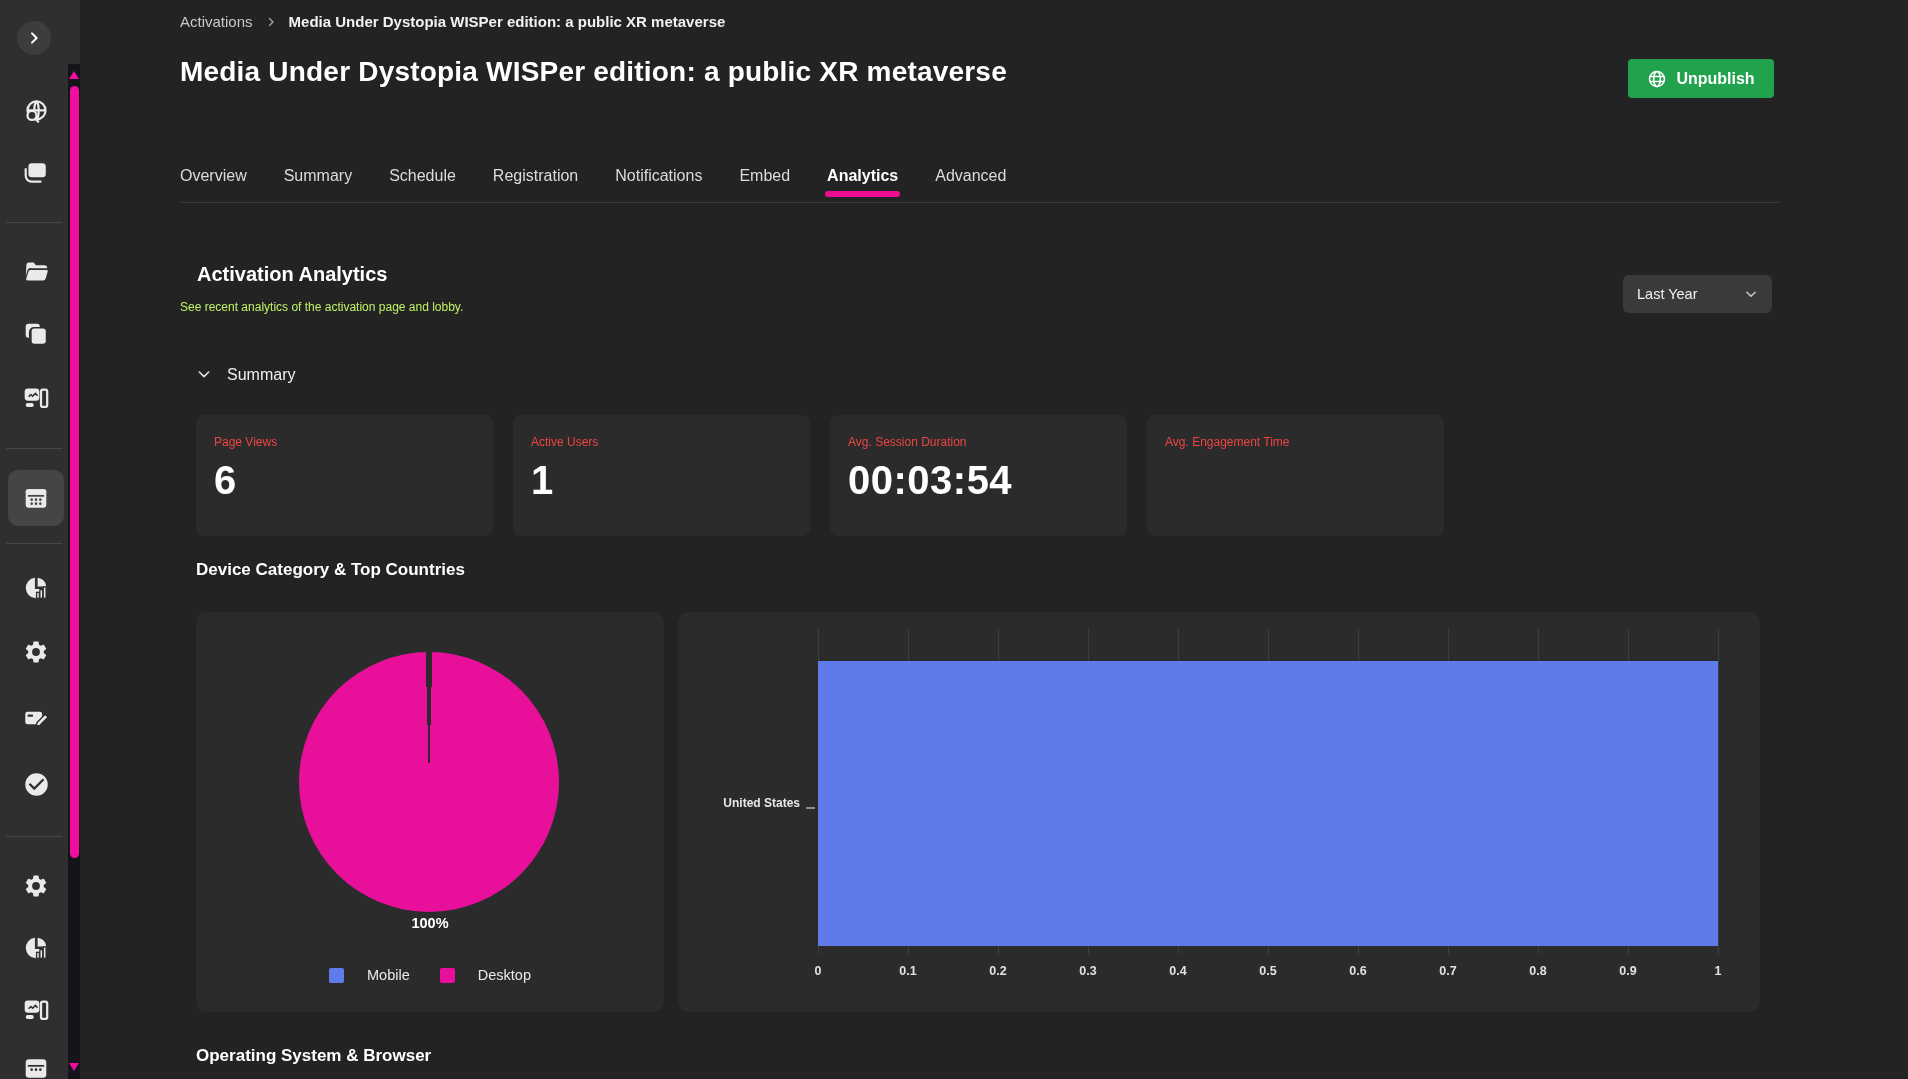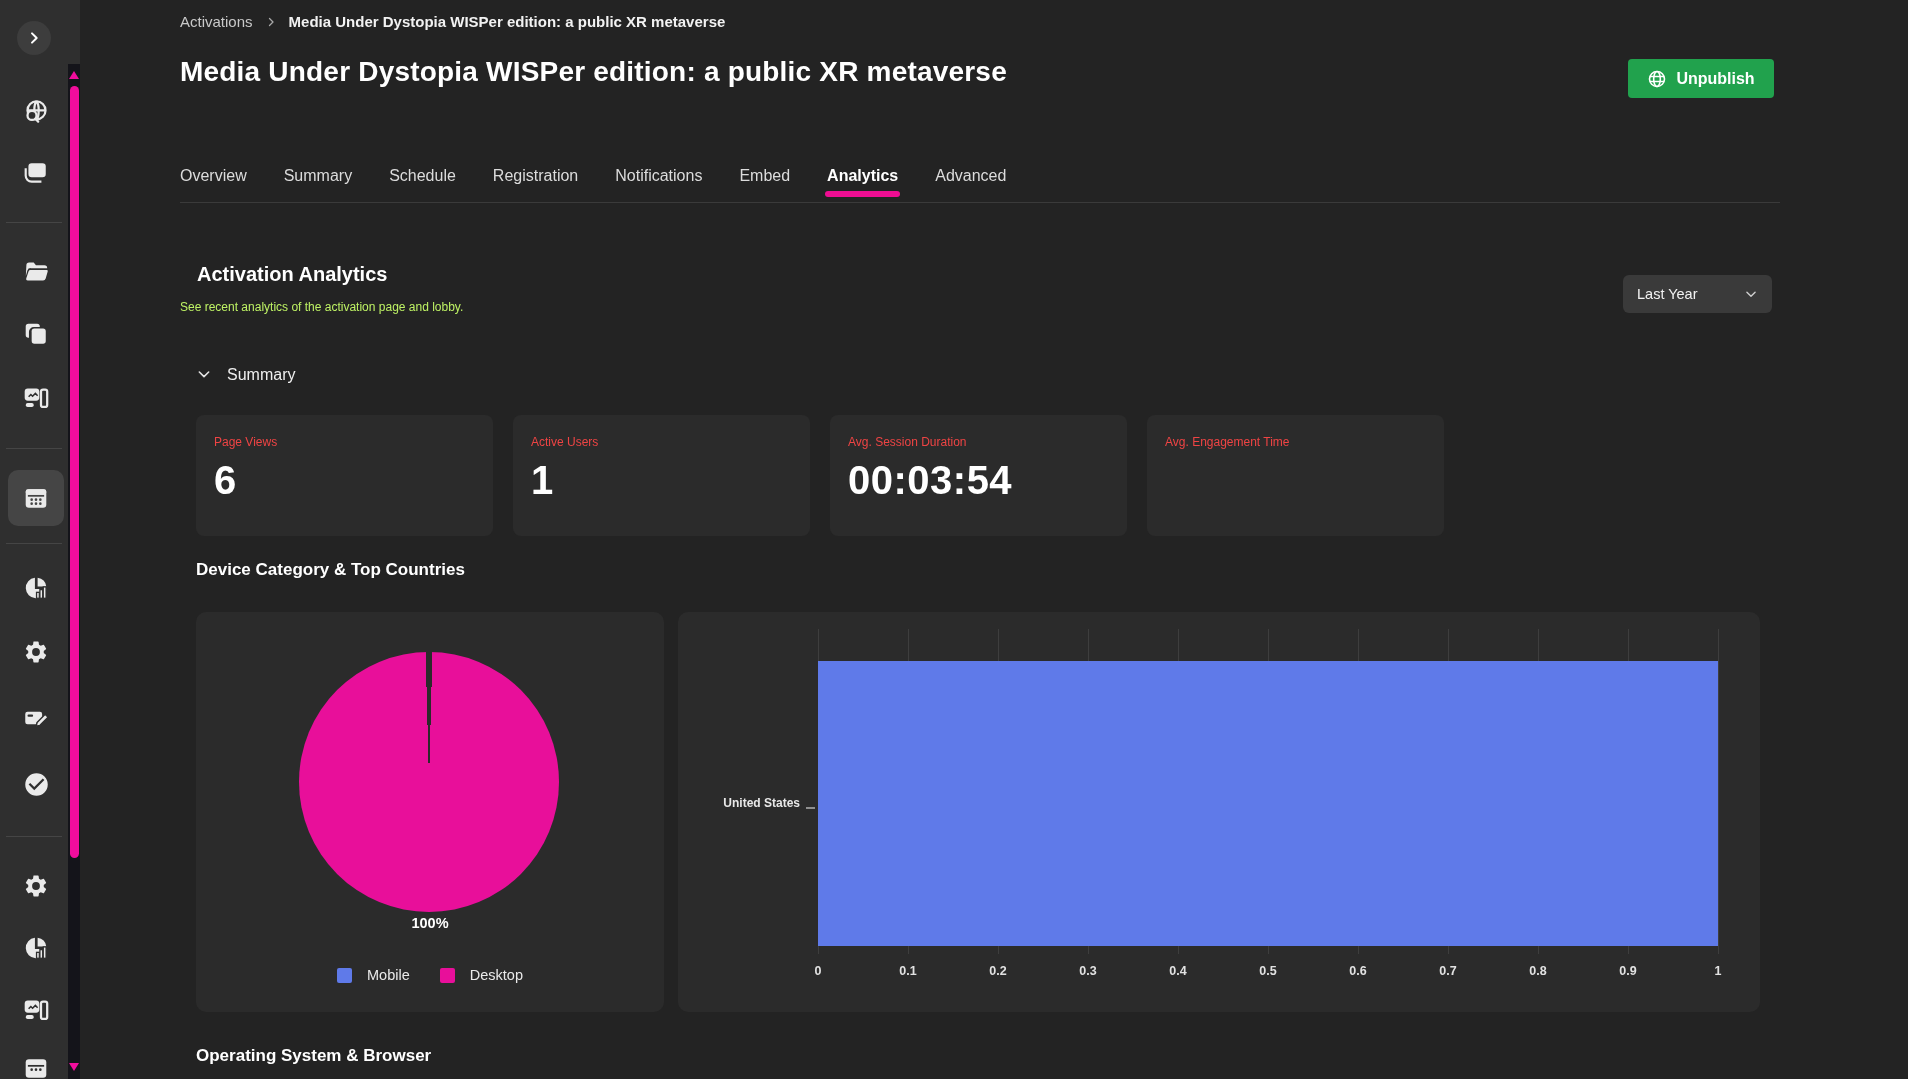--- a/index.html
+++ b/index.html
@@ -54,21 +54,21 @@
   .stat-value { font-size:40px; font-weight:700; margin-top:9px; letter-spacing:.5px; }
 
   .chart-sec-heading { position:absolute; font-size:17px; font-weight:700; }
 
   
   .pie-card { position:absolute; left:196px; top:612px; width:468px; height:400px; background:#2b2b2b; border-radius:10px; }
   .pie { position:absolute; left:103px; top:40px; width:260px; height:260px; border-radius:50%;
     background:conic-gradient(from -1.5deg, #2b2b2b 0deg 3deg, #e80f9a 3deg 360deg); }
   .pie-pct { position:absolute; left:0; top:303px; width:468px; text-align:center; font-size:14.5px; font-weight:700; }
   .legend { position:absolute; left:0; top:355px; width:468px; display:flex; justify-content:center; gap:30px; }
-  .legend-item { display:flex; align-items:center; gap:15px; font-size:14.5px; color:#eaeaea; cursor:pointer; }
+  .legend-item { display:flex; align-items:center; gap:23px; font-size:14.5px; color:#eaeaea; cursor:pointer; }
   .swatch { width:15px; height:15px; border-radius:2px; }
   .swatch.blue { background:#5f7ae9; }
   .swatch.pink { background:#e80f9a; }
 
   
   .bar-card { position:absolute; left:678px; top:612px; width:1082px; height:400px; background:#2b2b2b; border-radius:10px; }
   .gridline { position:absolute; top:17px; width:1px; height:325px; background:#3e3e3e; }
   .hbar { position:absolute; left:140px; top:49px; width:900px; height:285px; background:#5f7ae9; }
   .ylabel { position:absolute; left:0; top:184px; width:122px; text-align:right; font-size:12px; font-weight:700; color:#e8e8e8; }
   .ytick { position:absolute; left:128px; top:195px; width:9px; height:2px; background:#8f8f8f; }

